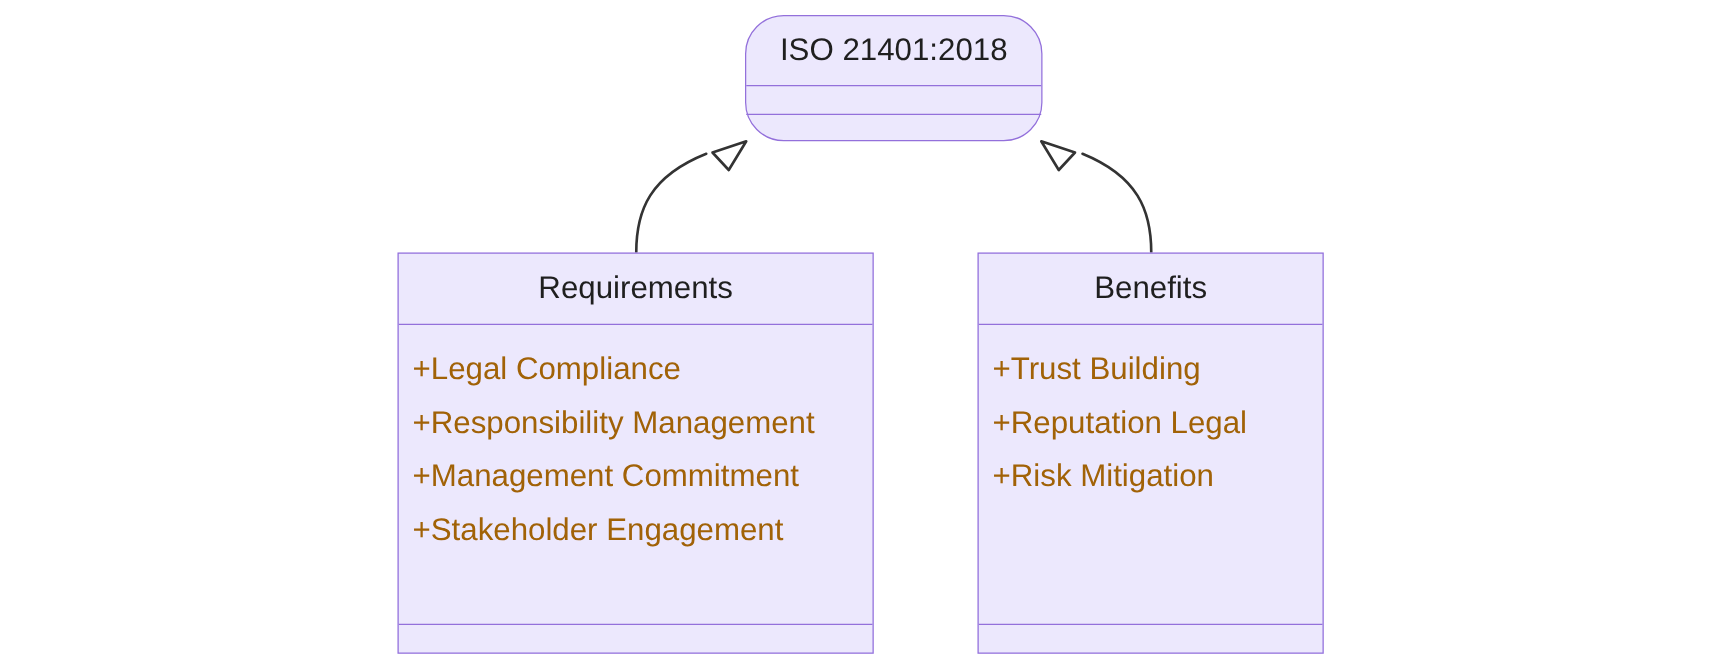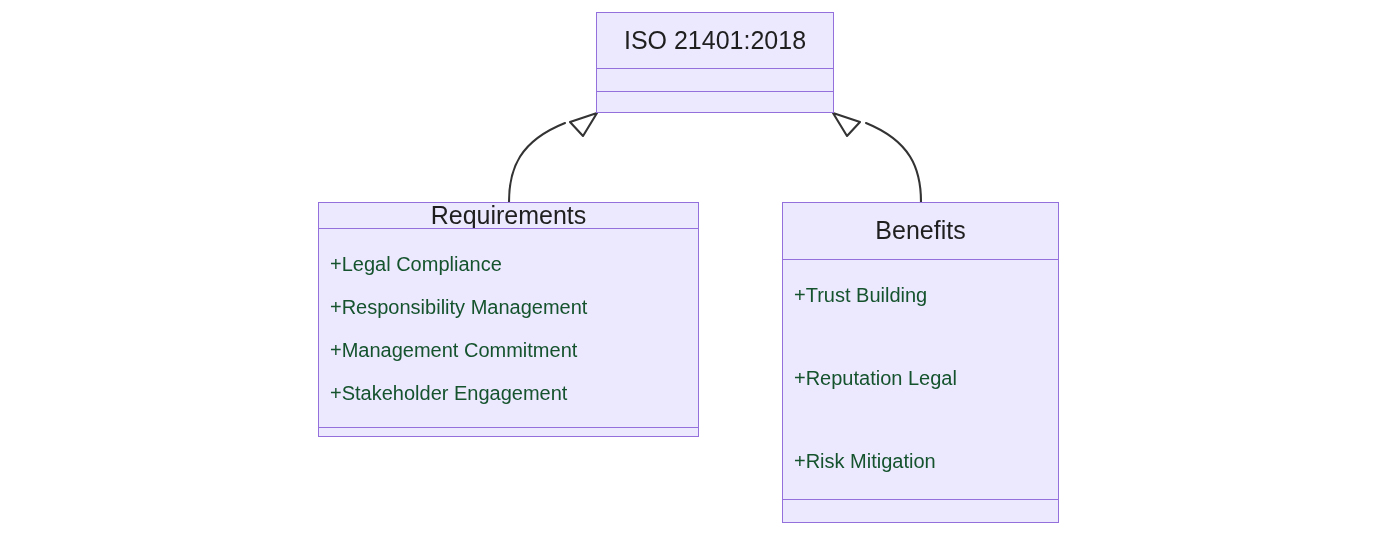--- a/index.html
+++ b/index.html
@@ -50,65 +50,66 @@
     border-top: 1.6px solid #9370DB;
   }
   .class-attributes {
     box-sizing: border-box;
     padding: 14px 0 12px 11px;
     display: flex;
     flex-direction: column;
     justify-content: flex-start;
   }
   .attribute-row {
-    font-size: 20px;
+    font-size: 25px;
     line-height: 43px;
-    color: #14532d;
+    color: #a16207;
     white-space: nowrap;
     text-align: left;
   }
   .class-methods {
     box-sizing: border-box;
     flex: 1 1 auto;
     min-height: 14px;
   }
   .empty-compartment {
     box-sizing: border-box;
   }
 
   
   #node-iso {
     left: 596px;
     top: 12px;
     width: 238px;
     height: 101px;
+    border-radius: 31px;
   }
   #node-iso .class-title { height: 55px; }
   #node-iso .empty-compartment.first { height: 22px; }
   #node-iso .empty-compartment.second { flex: 1 1 auto; }
 
   #node-requirements {
     left: 318px;
     top: 202px;
     width: 381px;
-    height: 235px;
+    height: 321px;
   }
   #node-requirements .class-title { height: 56px; }
   #node-requirements .class-attributes { height: 241px; }
   #node-requirements .class-methods { height: 22px; }
 
   #node-benefits {
     left: 782px;
     top: 202px;
     width: 277px;
     height: 321px;
     justify-content: space-between;
   }
   #node-benefits .class-title { height: 56px; }
-  #node-benefits .class-attributes { height: 241px; gap: 40px; }
+  #node-benefits .class-attributes { height: 241px; }
   #node-benefits .class-methods { height: 22px; }
 </style>
 </head>
 <body>
 
 <div id="diagram-canvas">
 
   <svg id="edge-layer" viewBox="0 0 1379 536" width="1379" height="536" xmlns="http://www.w3.org/2000/svg">
     <g fill="none" stroke="#333333" stroke-width="2.1" stroke-linecap="round" stroke-linejoin="round">
       <path d="M 509,202 C 509,168 520,141 565,123"></path>

